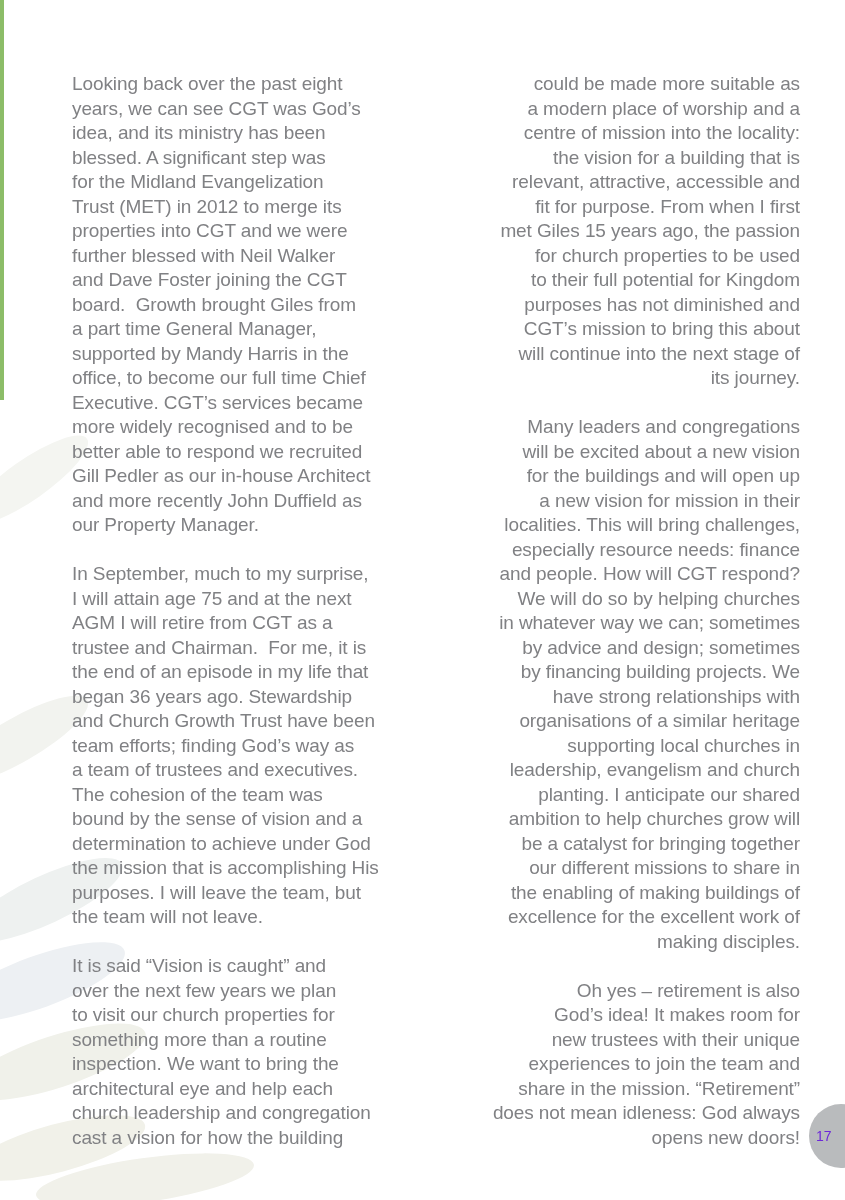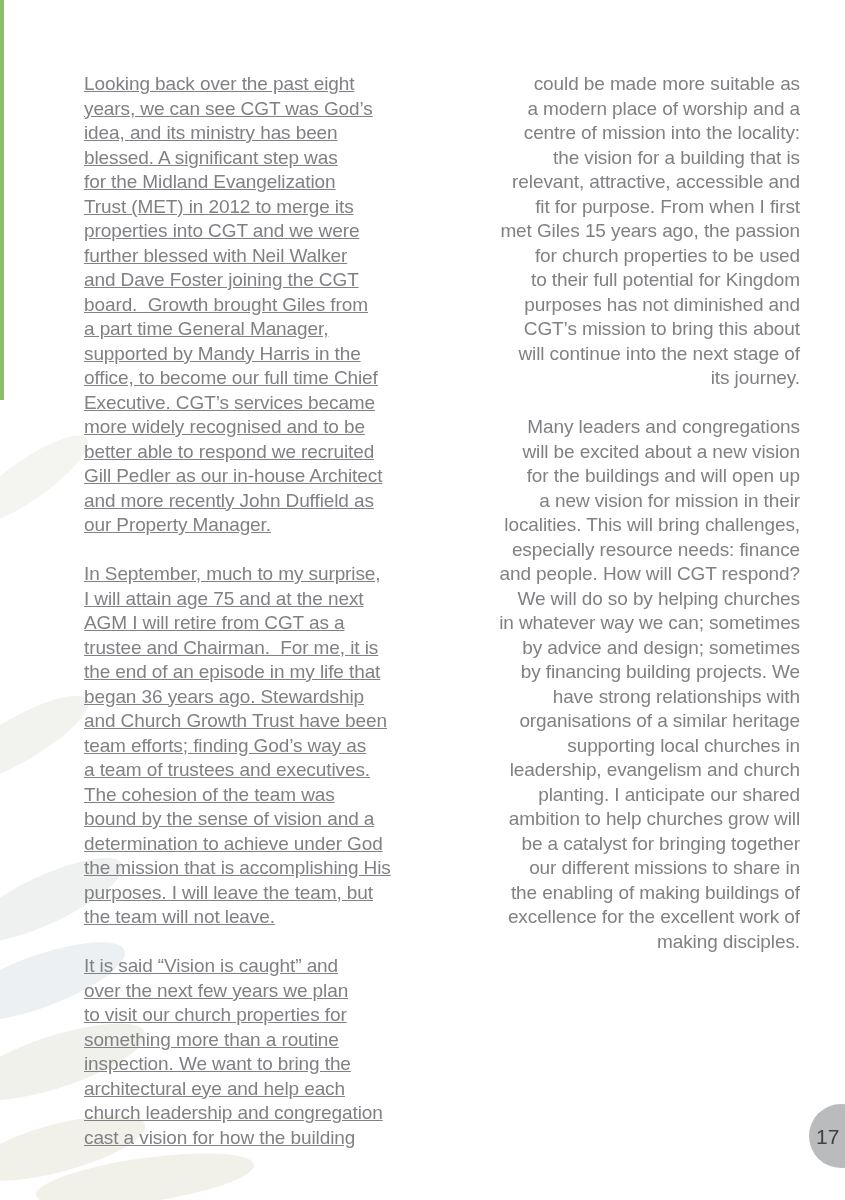--- a/index.html
+++ b/index.html
@@ -39,43 +39,43 @@
     pointer-events: none;
   }
   .col {
     position: absolute;
     top: 72px;
     color: var(--body-text);
     font-size: 19px;
     line-height: 24.5px;
     letter-spacing: -0.1px;
   }
-  .col-left  { left: 84px;  width: 355px; text-decoration: underline; }
+  .col-left  { left: 72px;  width: 355px; }
   .col-right { left: 440px; width: 360px; text-align: right; }
   .col p {
     margin: 0 0 24.5px 0;
     white-space: pre;
   }
   .page-number-circle {
     position: absolute;
     left: 809px;
     top: 1104px;
     width: 64px;
     height: 64px;
     border-radius: 50%;
     background: var(--circle-gray);
     display: flex;
     align-items: center;
     justify-content: flex-start;
     padding-left: 7px;
     box-sizing: border-box;
   }
   .page-number-circle span {
-    color: #404040;
-    font-size: 21px;
+    color: #6d28d9;
+    font-size: 14px;
     line-height: 1;
   }
 </style>
 </head>
 <body>
 
 <div class="page">
 
   <div class="accent-bar"></div>
 
@@ -163,19 +163,26 @@
 organisations of a similar heritage
 supporting local churches in
 leadership, evangelism and church
 planting. I anticipate our shared
 ambition to help churches grow will
 be a catalyst for bringing together
 our different missions to share in
 the enabling of making buildings of
 excellence for the excellent work of
 making disciples.</p>
+    <p>Oh yes – retirement is also
+God’s idea! It makes room for
+new trustees with their unique
+experiences to join the team and
+share in the mission. “Retirement”
+does not mean idleness: God always
+opens new doors!</p>
   </div>
 
   <div class="page-number-circle">
     <span>17</span>
   </div>
 
 </div>
 
 </body></html>

